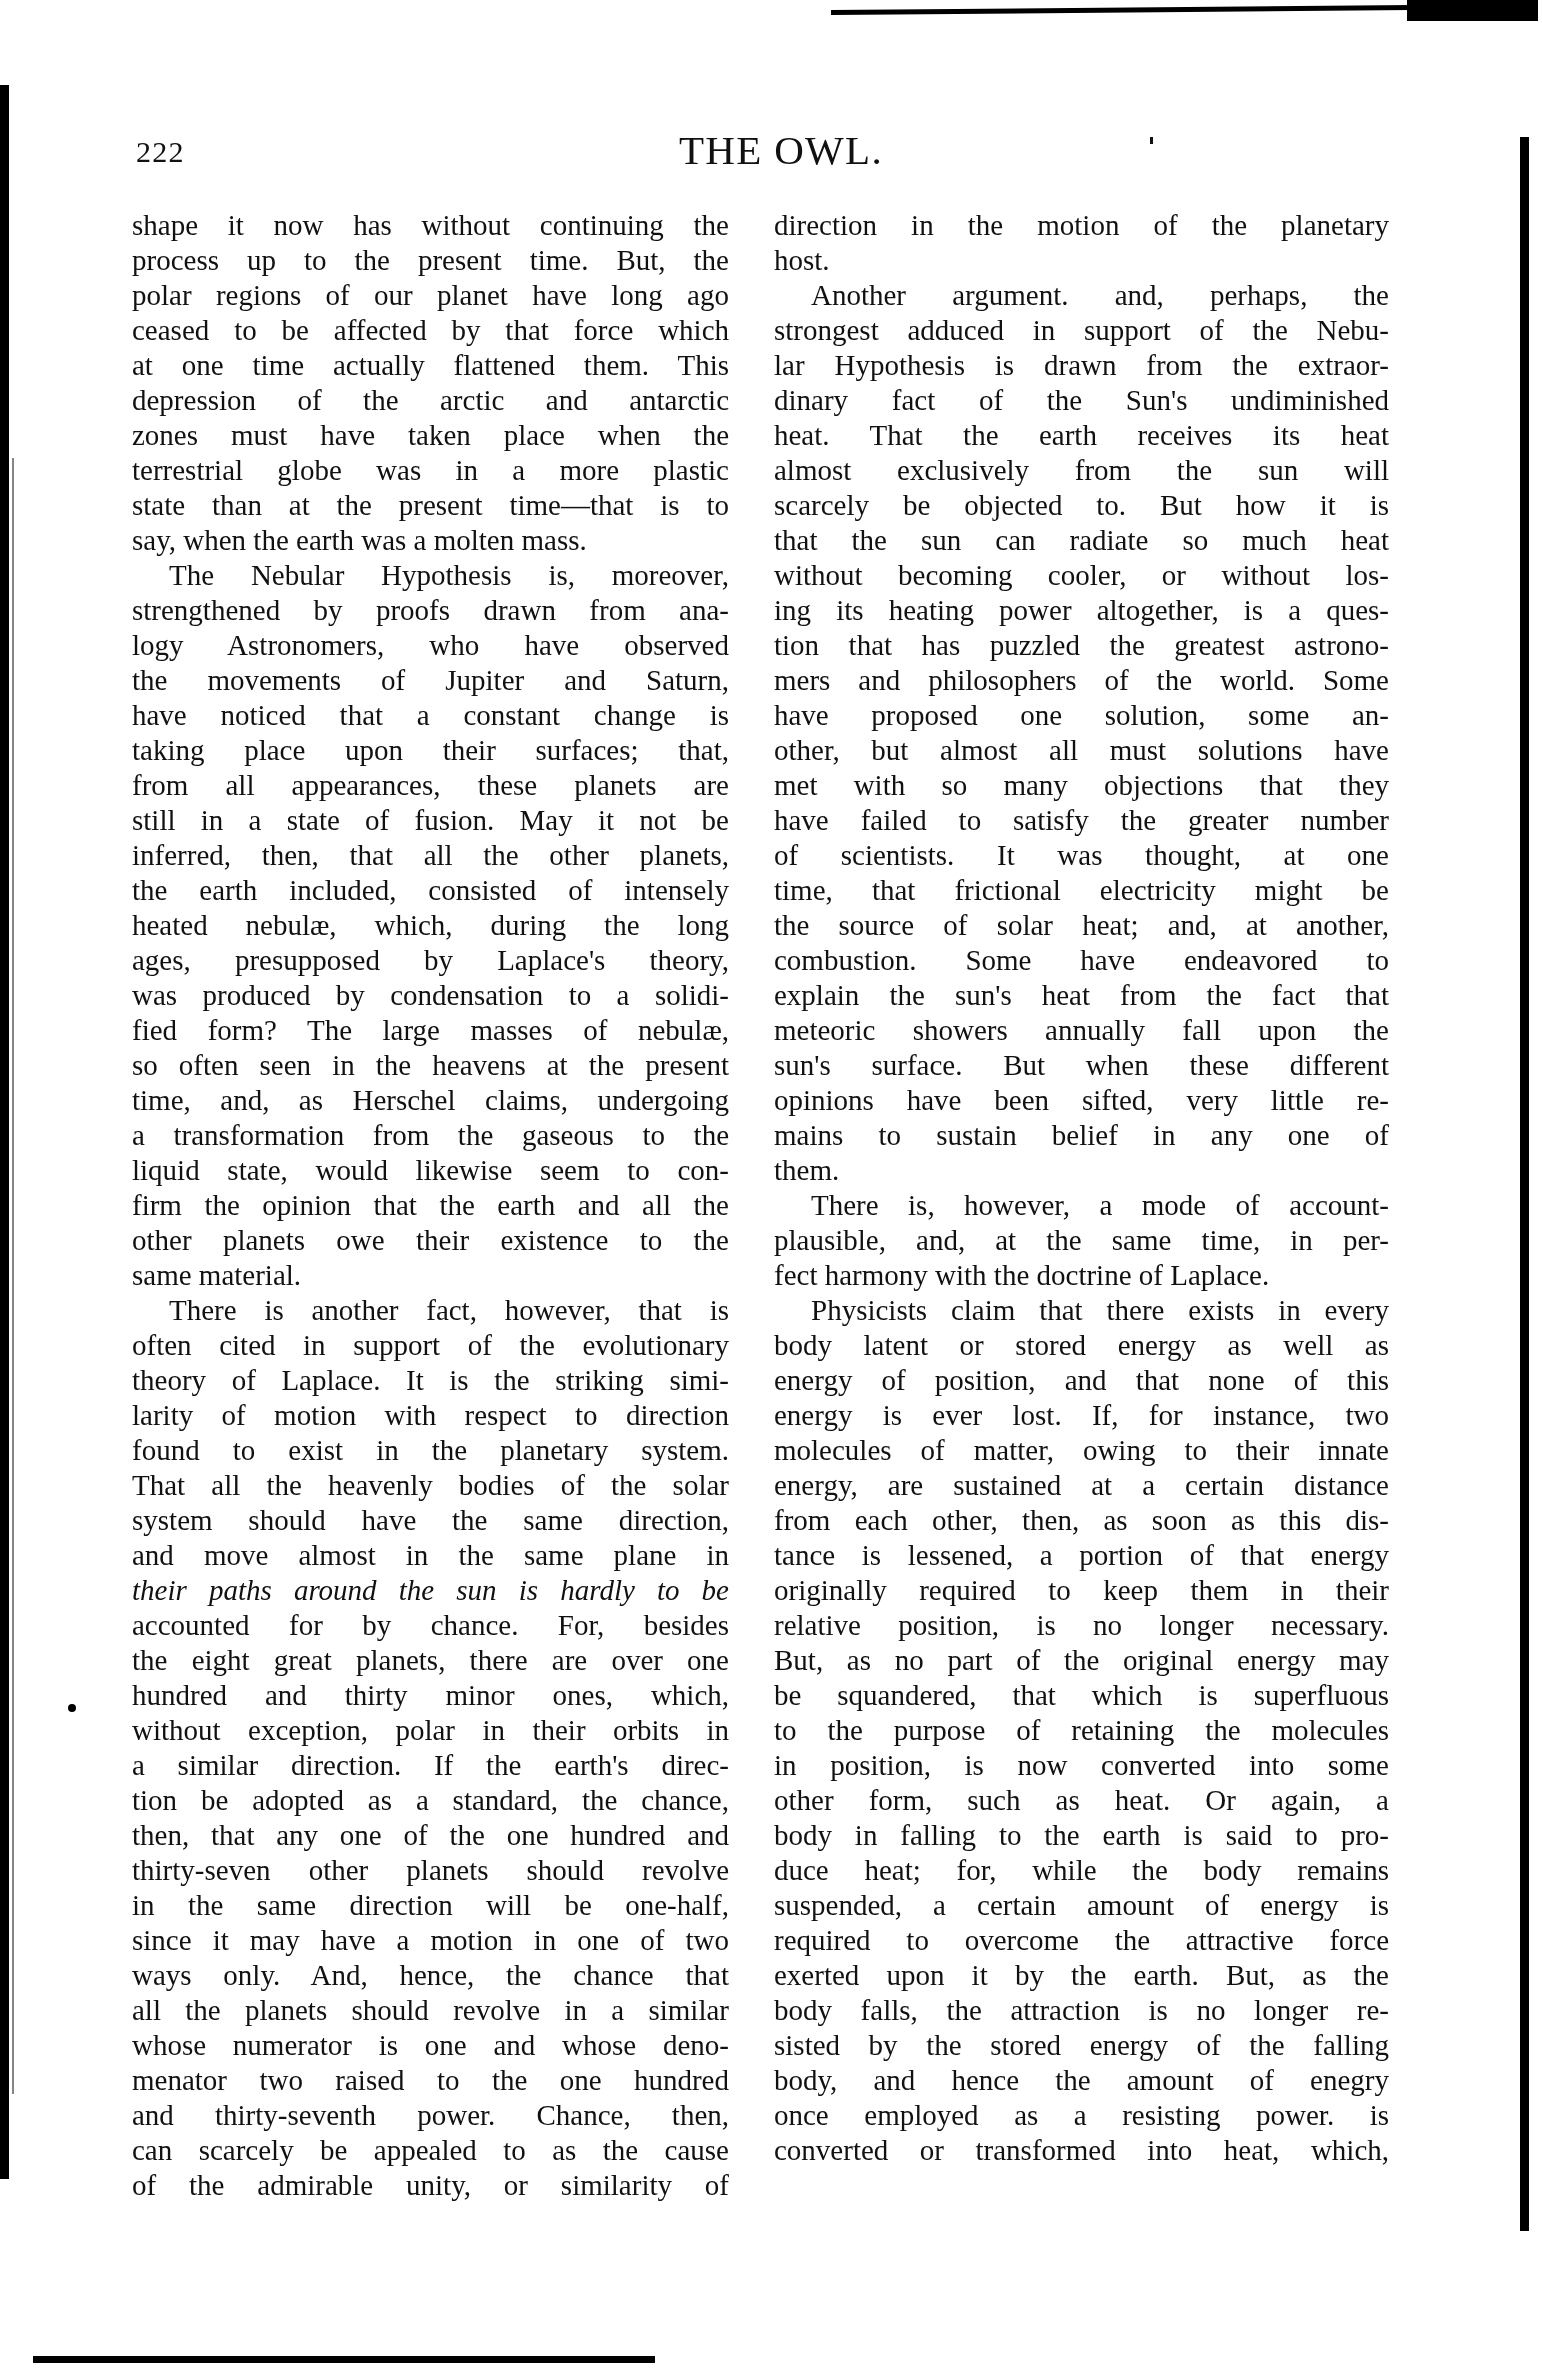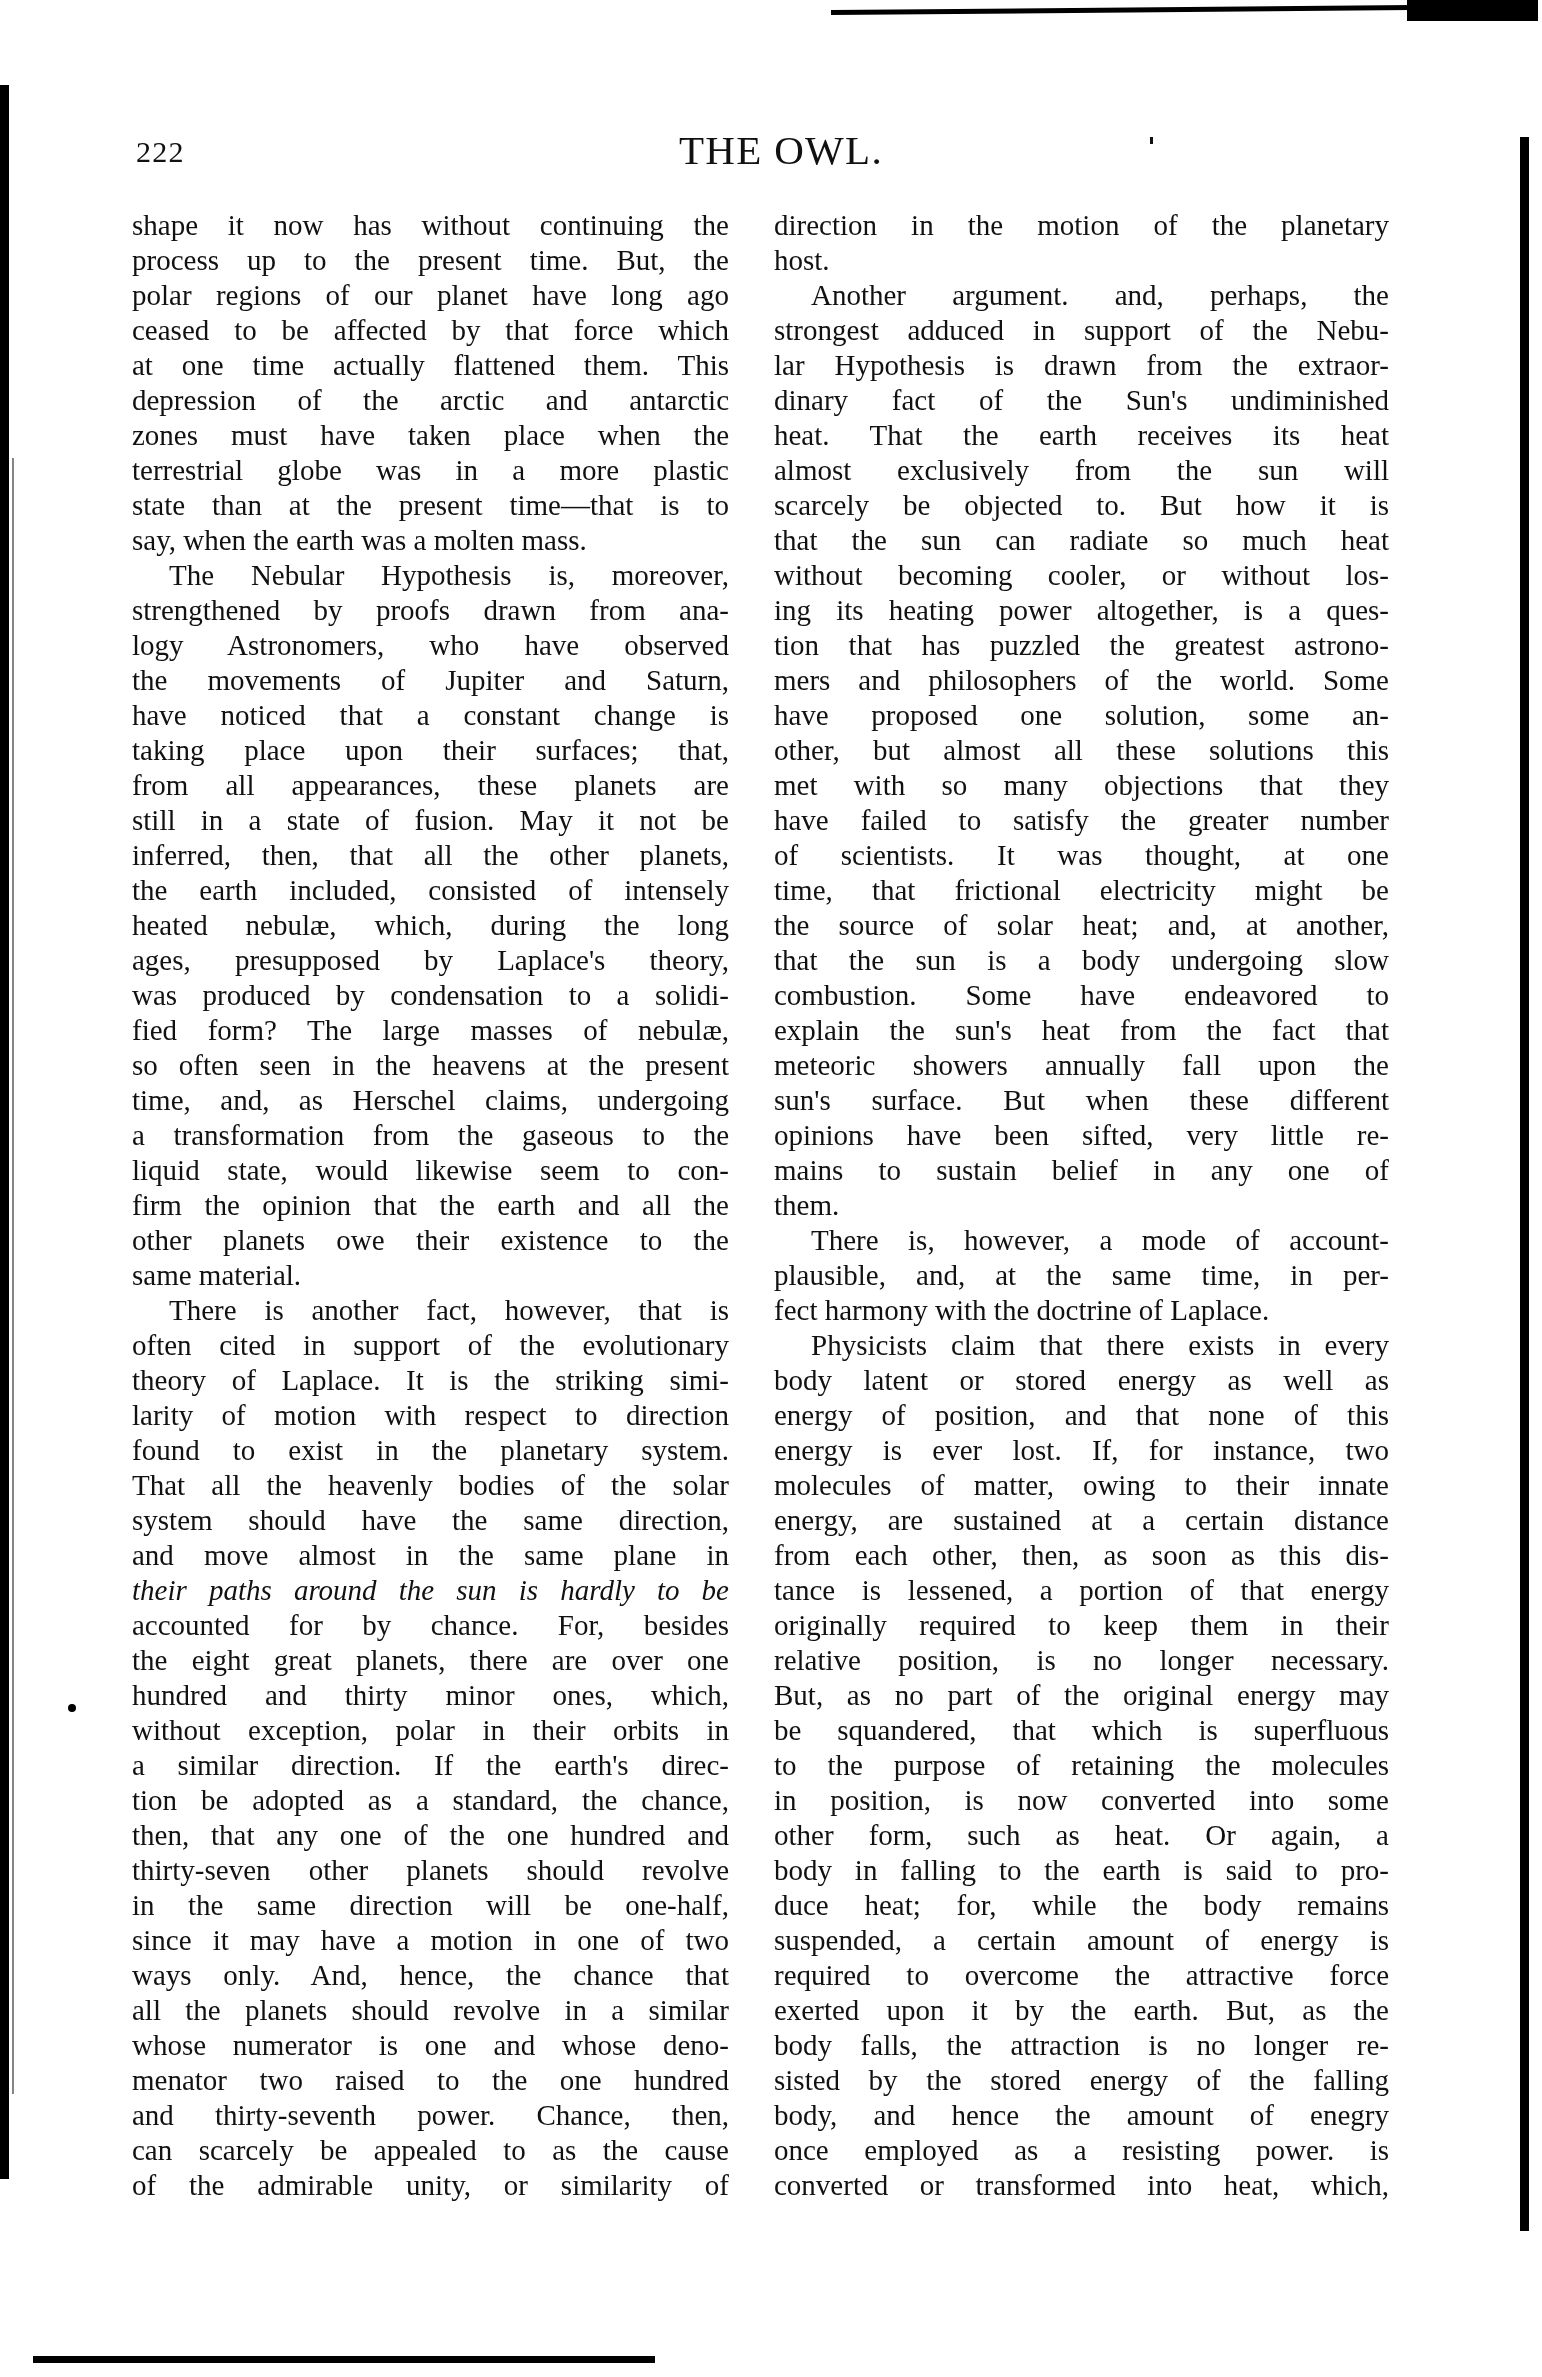--- a/index.html
+++ b/index.html
@@ -108,27 +108,26 @@
     <span class="line" style="word-spacing: 0px;">dinary fact of the Sun's undiminished</span>
     <span class="line" style="word-spacing: 0px;">heat.  That the earth receives its heat</span>
     <span class="line" style="word-spacing: 0px;">almost exclusively from the sun will</span>
     <span class="line" style="word-spacing: 0px;">scarcely be objected to.  But how it is</span>
     <span class="line" style="word-spacing: 0px;">that the sun can radiate so much heat</span>
     <span class="line" style="word-spacing: 0px;">without becoming cooler, or without los-</span>
     <span class="line" style="word-spacing: 0px;">ing its heating power altogether, is a ques-</span>
     <span class="line" style="word-spacing: 0px;">tion that has puzzled the greatest astrono-</span>
     <span class="line" style="word-spacing: 0px;">mers and philosophers of the world.  Some</span>
     <span class="line" style="word-spacing: 0px;">have proposed one solution, some an-</span>
-    <span class="line" style="word-spacing: 0px;">other, but almost all these solutions this</span>
+    <span class="line" style="word-spacing: 0px;">other, but almost all must solutions have</span>
     <span class="line" style="word-spacing: 0px;">met with so many objections that they</span>
     <span class="line" style="word-spacing: 0px;">have failed to satisfy the greater number</span>
     <span class="line" style="word-spacing: 0px;">of scientists.  It was thought, at one</span>
     <span class="line" style="word-spacing: 0px;">time, that frictional electricity might be</span>
     <span class="line" style="word-spacing: 0px;">the source of solar heat; and, at another,</span>
-    <span class="line" style="word-spacing: 0px;">that the sun is a body undergoing slow</span>
     <span class="line" style="word-spacing: 0px;">combustion.  Some have endeavored to</span>
     <span class="line" style="word-spacing: 0px;">explain the sun's heat from the fact that</span>
     <span class="line" style="word-spacing: 0px;">meteoric showers annually fall upon the</span>
     <span class="line" style="word-spacing: 0px;">sun's surface.  But when these different</span>
     <span class="line" style="word-spacing: 0px;">opinions have been sifted, very little re-</span>
     <span class="line" style="word-spacing: 0px;">mains to sustain belief in any one of</span>
     <span class="line last">them.</span>
     <span class="line indent" style="word-spacing: 0px;">There is, however, a mode of account-</span>
     <span class="line" style="word-spacing: 0px;">plausible, and, at the same time, in per-</span>
     <span class="line last">fect harmony with the doctrine of Laplace.</span>

